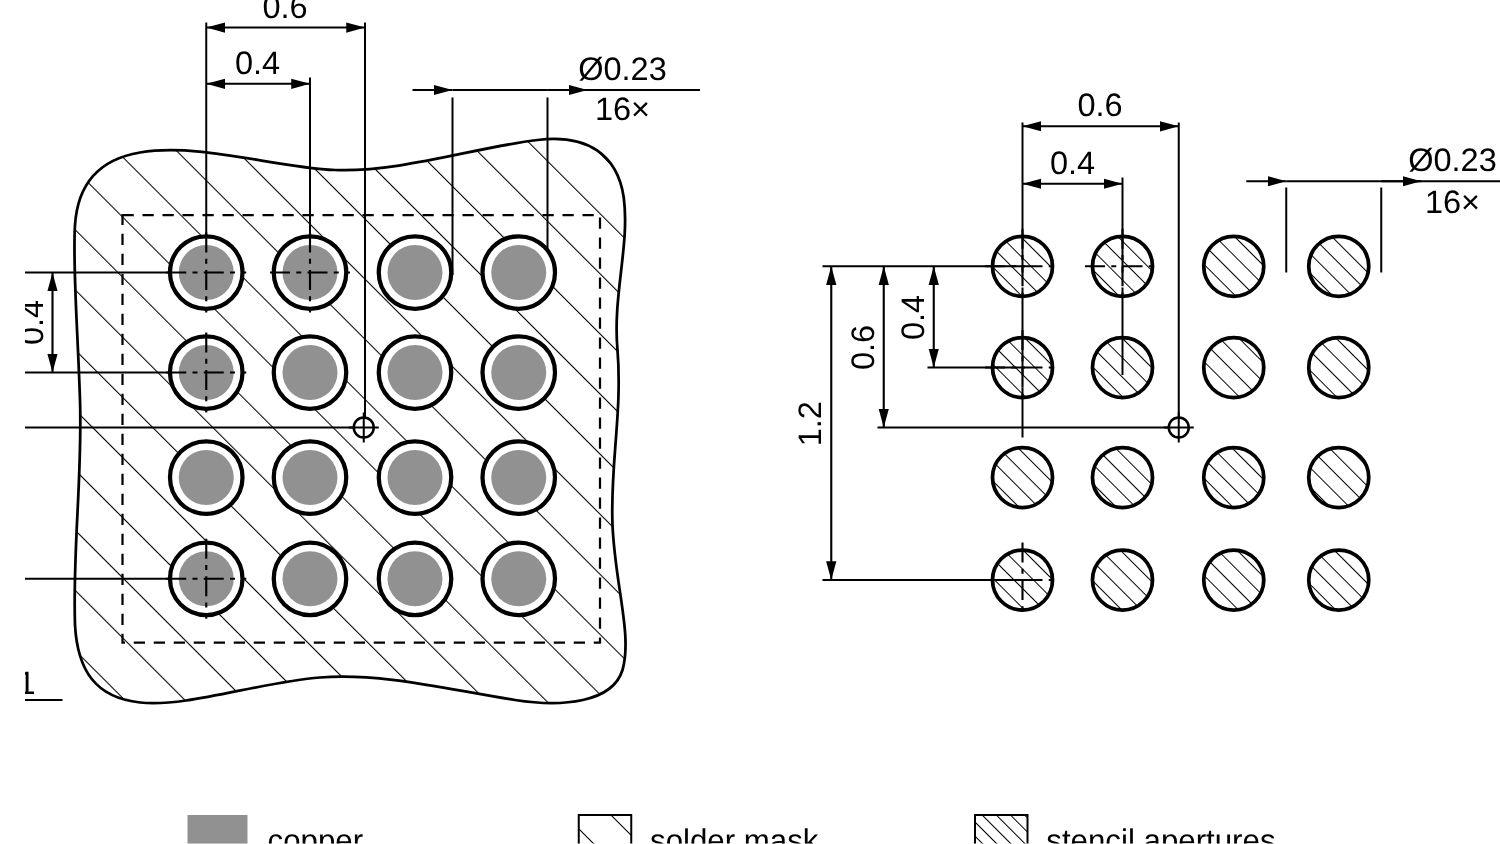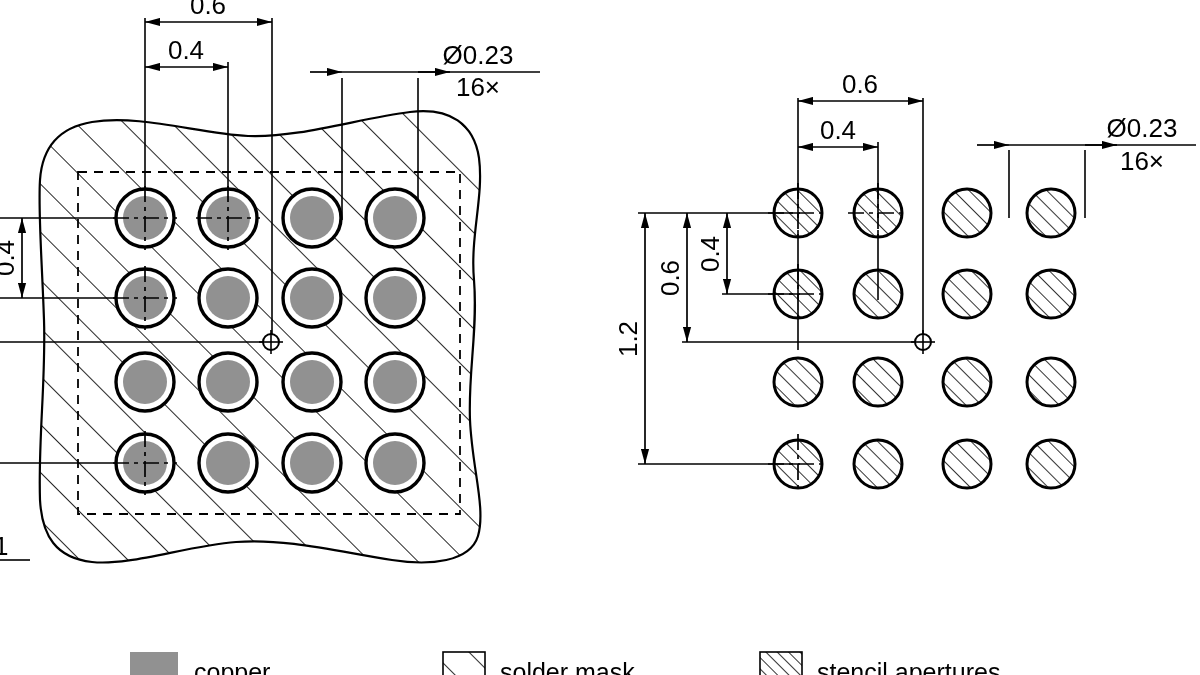--- a/index.html
+++ b/index.html
@@ -1,18 +1,18 @@
 <!DOCTYPE html>
 <html><head>
 <meta charset="utf-8">
 <style>
   html,body{margin:0;padding:0;background:#ffffff;}
   body{width:1200px;height:675px;overflow:hidden;
        font-family:"Liberation Sans","DejaVu Sans",sans-serif;}
-  #stage{position:relative;width:980px;height:675px;background:#fff;}
+  #stage{position:relative;width:980px;height:675px;background:#fff;margin-left:20px;}
   svg.dwg{position:absolute;left:0;top:0;width:1200px;height:675px;display:block;}
   text{font-family:"Liberation Sans","DejaVu Sans",sans-serif;fill:#000;}
   .dimtxt{font-size:26px;}
   .legtxt{font-size:25px;}
   .thin{stroke:#000;stroke-width:1.6;fill:none;}
   .med{stroke:#000;stroke-width:2.2;fill:none;}
   .dash{stroke:#000;stroke-width:1.8;fill:none;stroke-dasharray:9 7;}
   .center{stroke:#000;stroke-width:1.7;fill:none;stroke-dasharray:16 5 4 5;}
   .dimline{stroke:#000;stroke-width:1.7;fill:none;}
 </style>

